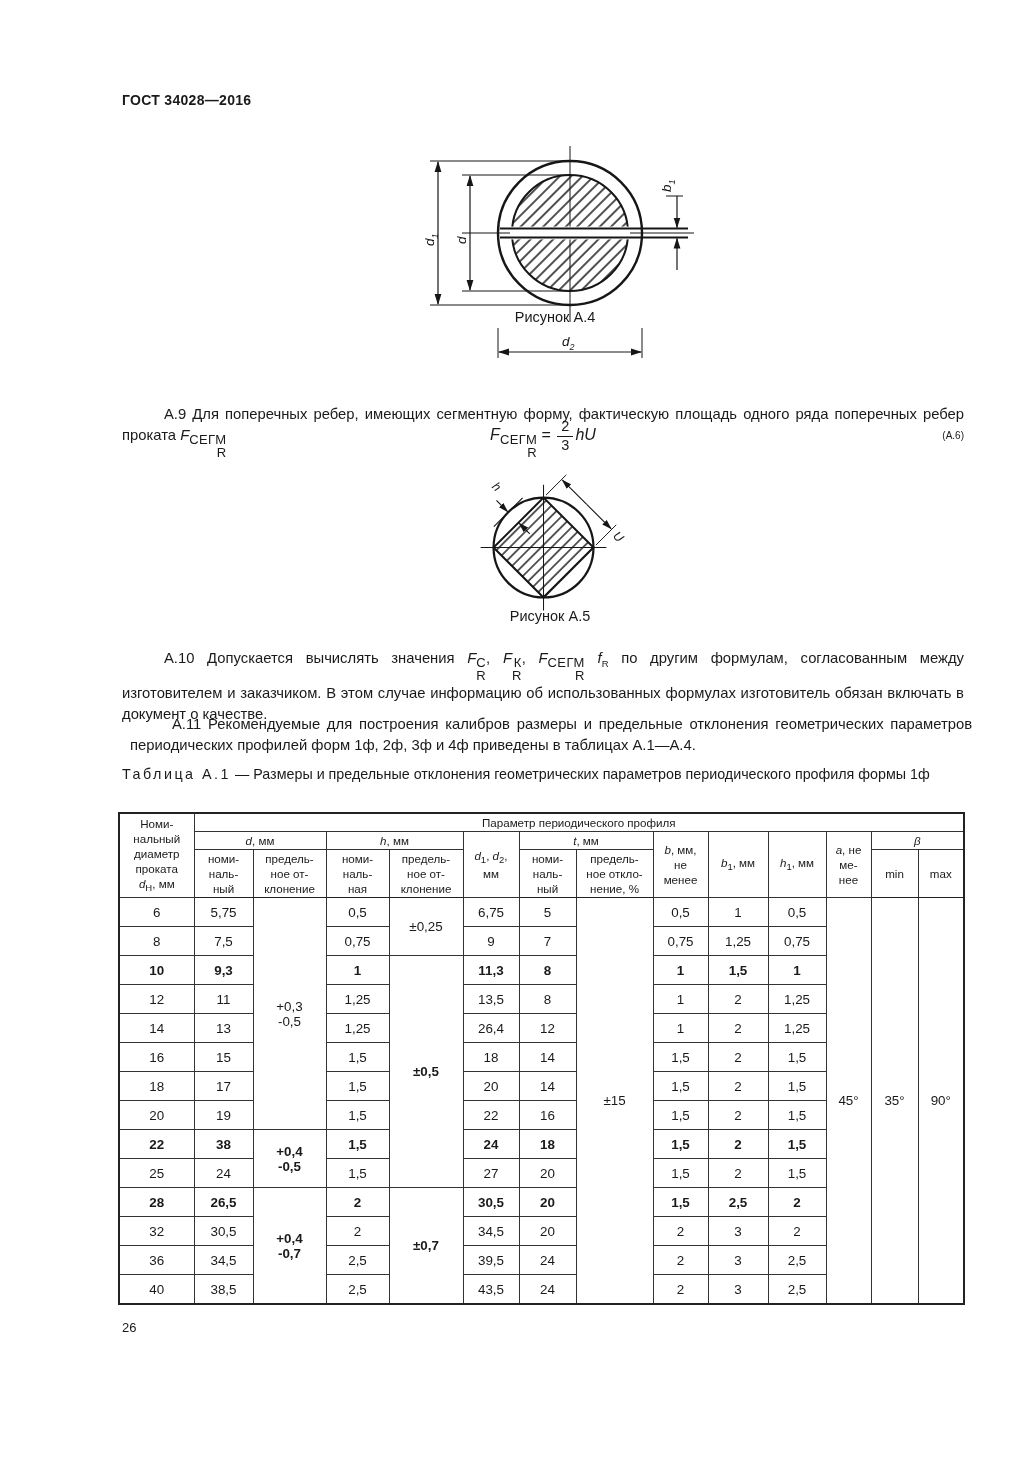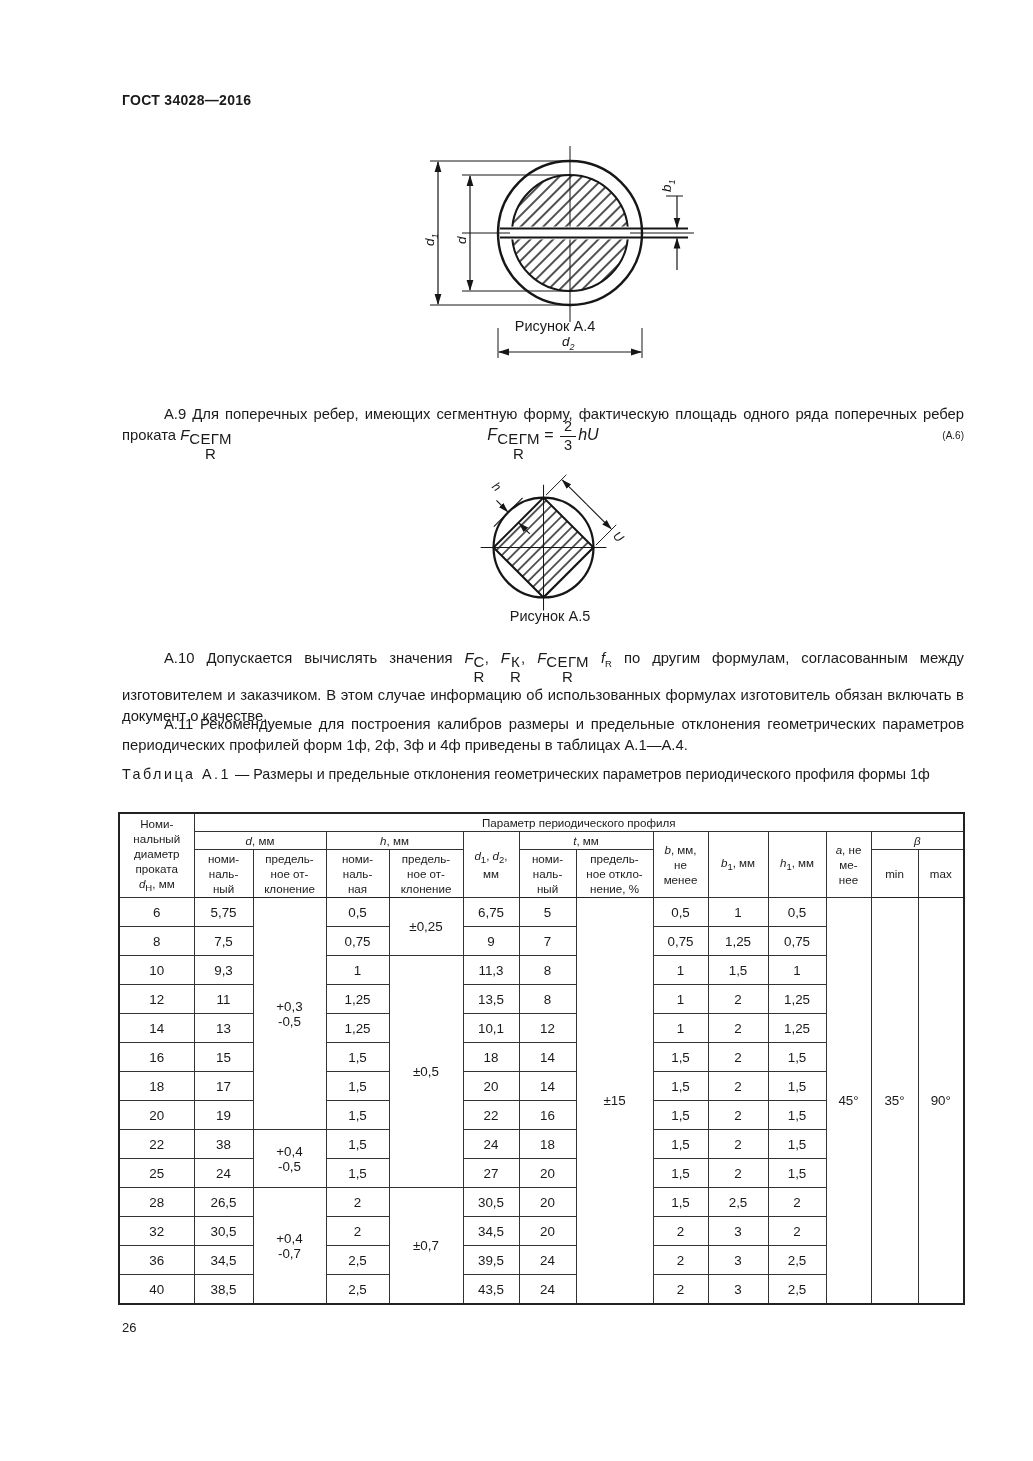--- a/index.html
+++ b/index.html
@@ -7,43 +7,43 @@
     width:1033px;height:1461px;position:relative;background:#ffffff;
     font-family:"Liberation Sans",sans-serif;color:#1a1a1a;
     -webkit-font-smoothing:antialiased;
   }
   .abs{position:absolute;}
   .hdr{left:122px;top:92px;font-size:14px;font-weight:bold;letter-spacing:0.3px;}
   .para{left:122px;width:842px;font-size:14.8px;line-height:21px;text-align:justify;}
   .para .ind{display:inline-block;width:42px;}
   .i{font-style:italic;}
   sub{font-size:9.5px;}
-  .supstack{display:inline-flex;flex-direction:column;align-items:center;
-    font-size:15px;line-height:1.02;vertical-align:-4px;font-style:normal;letter-spacing:0.4px;}
+  .supstack{display:inline-flex;flex-direction:column;align-items:flex-end;
+    font-size:13px;line-height:1.02;vertical-align:-4px;font-style:normal;letter-spacing:0.4px;}
   .supstack .ss-sub{font-style:normal;}
   .figcap{text-align:center;font-size:14.5px;}
   
   .formula-row{left:122px;top:418px;width:842px;height:46px;}
   .formula-center{position:absolute;left:0;right:0;top:0;text-align:center;font-size:16px;}
   .formula-center .fitalic{font-style:italic;}
   .frac{display:inline-flex;flex-direction:column;align-items:center;vertical-align:middle;
     font-size:14.5px;line-height:1.15;margin:0 2px;}
   .frac .num{border-bottom:1.4px solid #1a1a1a;padding:0 4px 1px;}
   .formula-ref{position:absolute;right:0;top:12px;font-size:10px;}
   
   .tbl-caption{left:122px;top:764px;width:842px;font-size:14.3px;line-height:20px;}
   .cap-label{letter-spacing:2.5px;}
   table.gt{position:absolute;left:118px;top:812px;width:845px;border-collapse:collapse;
     border:2px solid #222;table-layout:fixed;padding-left:48px;}
   table.gt td,table.gt th{border:1px solid #333;text-align:center;vertical-align:middle;
     font-weight:normal;padding:1px 2px;}
   table.gt thead td{font-size:11.6px;line-height:1.3;}
   table.gt tbody td{font-size:13.4px;height:26px;}
   table.gt thead tr.hrow-bottom td{border-bottom:1.5px solid #222;}
-  tr.grp td{border-top:1.8px solid #222;}
+  tr.grp td{border-top:1.8px solid #222;font-weight:bold;}
   .pl{white-space:pre-line;}
   .pnum{left:122px;top:1320px;font-size:13px;}
   svg text{font-family:"Liberation Sans",sans-serif;font-style:italic;font-size:13.5px;fill:#161616;}
 </style>
 </head>
 <body>
 
 <div class="abs hdr">ГОСТ 34028—2016</div>
 
 <div class="abs" style="left:400px;top:138px;width:310px;">
@@ -86,21 +86,21 @@
   </svg>
   
   <svg width="310" height="36" viewBox="0 0 310 36" style="margin-top:-14px">
     <line x1="98" y1="0" x2="98" y2="30" stroke="#161616" stroke-width="1"></line>
     <line x1="242" y1="0" x2="242" y2="30" stroke="#161616" stroke-width="1"></line>
     <line x1="170" y1="24" x2="99" y2="24" stroke="#161616" stroke-width="1.2" marker-end="url(#ar1)"></line>
     <line x1="170" y1="24" x2="241" y2="24" stroke="#161616" stroke-width="1.2" marker-end="url(#ar1)"></line>
     <text x="162" y="18"><tspan>d</tspan><tspan dy="3.5" font-size="9">2</tspan></text>
   </svg>
 </div>
-<div class="abs figcap" style="left:400px;top:318px;width:310px;">Рисунок А.4</div>
+<div class="abs figcap" style="left:400px;top:309px;width:310px;">Рисунок А.4</div>
 
 <div class="abs para" style="top:362px;margin-top:42px;">
   <span class="ind"></span><span>А.9 Для поперечных ребер, имеющих сегментную форму, фактическую площадь одного ряда поперечных ребер проката </span><span class="i"><span>F</span><span class="supstack">
         <span>СЕГМ</span>
         <span class="ss-sub">R</span>
       </span></span>
 </div>
 
 <div class="abs formula-row">
   <div class="formula-center">
@@ -156,21 +156,21 @@
         <span class="ss-sub">R</span>
       </span></span><span>, </span><span class="i"><span>F</span><span class="supstack">
         <span>К</span>
         <span class="ss-sub">R</span>
       </span></span><span>, </span><span class="i"><span>F</span><span class="supstack">
         <span>СЕГМ</span>
         <span class="ss-sub">R</span>
       </span></span><span> </span><span class="i"><span>f</span></span><sub>R</sub><span> по другим формулам, согласованным между изготовителем и заказчиком. В этом случае информацию об использованных формулах изготовитель обязан включать в документ о качестве.</span>
 </div>
 
-<div class="abs para" style="top:714px;">
+<div class="abs para" style="top:714px;margin-left:8px;">
   <span class="ind"></span><span>А.11 Рекомендуемые для построения калибров размеры и предельные отклонения геометрических параметров периодических профилей форм 1ф, 2ф, 3ф и 4ф приведены в таблицах А.1—А.4.</span>
 </div>
 
 <div class="abs tbl-caption">
   <span class="cap-label">Таблица А.1</span><span> — </span><span>Размеры и предельные отклонения геометрических параметров периодического профиля формы 1ф</span>
 </div>
 
 <table class="gt">
   <colgroup>
     <col style="width:75px">
@@ -283,21 +283,21 @@
       <td>13,5</td>
       <td>8</td>
       <td>1</td>
       <td>2</td>
       <td>1,25</td>
     </tr>
     <tr>
       <td>14</td>
       <td>13</td>
       <td>1,25</td>
-      <td>10,1</td>
+      <td>26,4</td>
       <td>12</td>
       <td>1</td>
       <td>2</td>
       <td>1,25</td>
     </tr>
     <tr>
       <td>16</td>
       <td>15</td>
       <td>1,5</td>
       <td>18</td>

